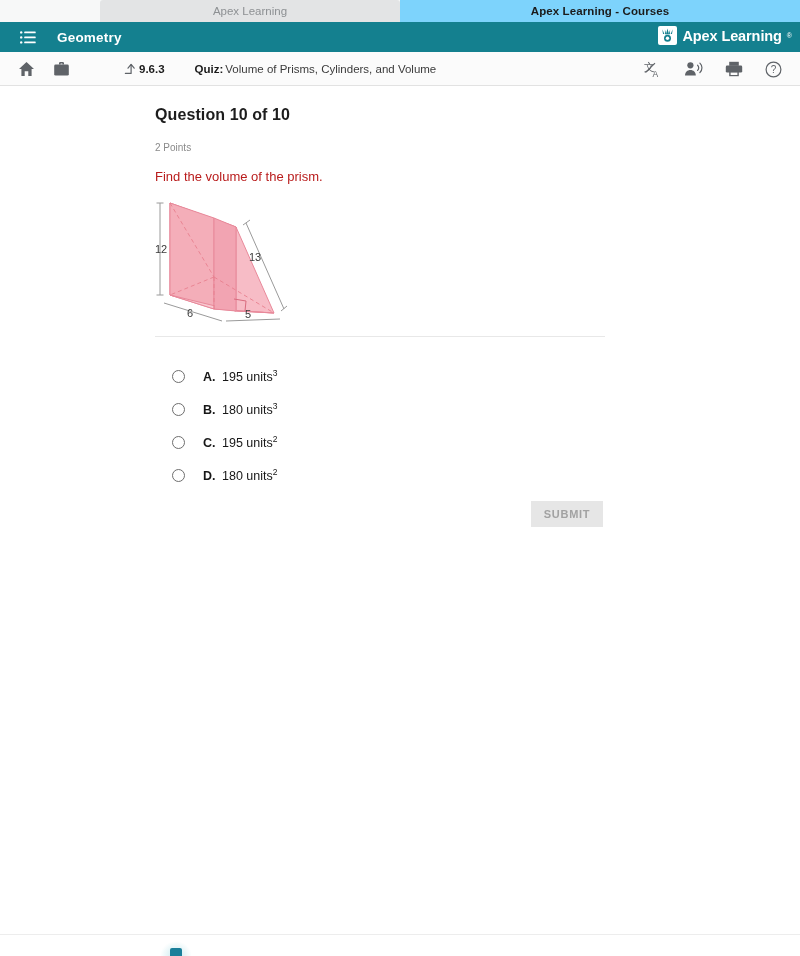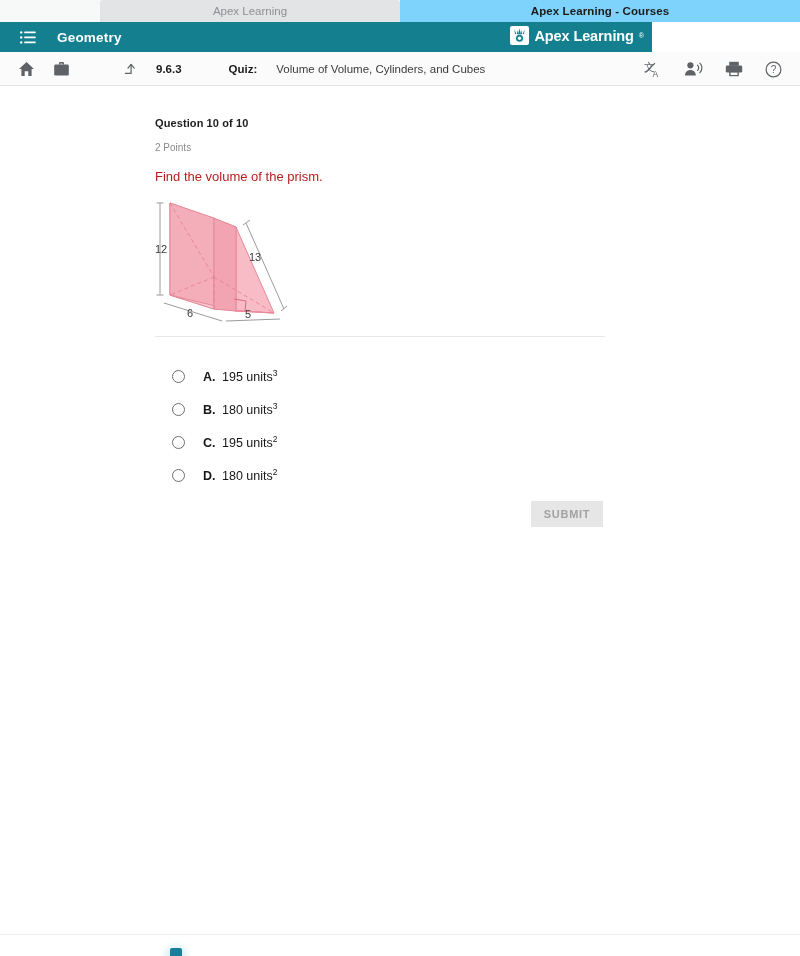--- a/index.html
+++ b/index.html
@@ -36,21 +36,21 @@
     letter-spacing: .1px;
   }
   .tab-close {
     position: absolute; top: 0px; left: 406px; width: 22px; height: 22px;
     display: flex; align-items: center; justify-content: center;
   }
   .tab-close svg { display:block; }
 
   
   .appbar {
-    position: absolute; top: 22px; left: 0; width: 652px; height: 30px;
+    position: absolute; top: 22px; left: 0; width: 800px; height: 30px;
     background: #14808f;
     display: flex; align-items: center;
   }
   .hamburger { margin-left: 20px; width: 16px; height: 16px; display:flex; align-items:center; }
   .hamburger svg { display:block; }
   .course-name {
     margin-left: 21px; color: #ffffff;
     font-size: 13.5px; font-weight: bold; letter-spacing: .2px;
   }
   .brand {
@@ -70,36 +70,36 @@
   .subbar {
     position: absolute; top: 52px; left: 0; width: 800px; height: 34px;
     background: #fbfbfb;
     border-bottom: 1px solid #e2e2e2;
   }
   .subbar-left { position:absolute; left: 18px; top: 0; height:34px; display:flex; align-items:center; gap: 18px; }
   .ic { display:flex; align-items:center; justify-content:center; }
   .ic svg { display:block; }
   .crumb {
     position: absolute; left: 124px; top: 0; height: 34px;
-    display: flex; align-items: center; gap: 19px;
+    display: flex; align-items: center; gap: 2px;
     font-size: 11.5px; color: #2b2b2b; white-space: nowrap;
   }
   .crumb .num { font-weight: bold; color:#1a1a1a; }
   .crumb .kind { font-weight: bold; color:#1a1a1a;padding-left:28px; }
   .crumb .title { color: #3b3b3b; }
   .subbar-right {
     position: absolute; right: 18px; top: 0; height: 34px;
     display: flex; align-items: center; gap: 22px;
   }
 
   
   .content { position: absolute; top: 86px; left: 0; width: 800px; }
   .q-head {
-    position: absolute; left: 155px; top: 31px;
-    font-size: 11px; font-weight: bold; color: #1d1d1d; letter-spacing: .1px;
+    position: absolute; left: 155px; top: 20px;
+    font-size: 16px; font-weight: bold; color: #1d1d1d; letter-spacing: .1px;
   }
   .q-points {
     position: absolute; left: 155px; top: 56px;
     font-size: 10px; color: #8a8a8a;
   }
   .q-prompt {
     position: absolute; left: 155px; top: 83px;
     font-size: 13px; color: #b91c1c;
   }
 
@@ -225,21 +225,21 @@
 
     <div class="crumb">
       <span class="ic">
         <svg width="13" height="14" viewBox="0 0 13 14">
           <path d="M4 6.2 L7.1 2.4 L10.2 6.2" fill="none" stroke="#5f6368" stroke-width="1.2" stroke-linecap="round" stroke-linejoin="round"></path>
           <path d="M7.1 2.6 L7.1 11.4 L1.4 11.4" fill="none" stroke="#5f6368" stroke-width="1.2" stroke-linecap="round" stroke-linejoin="round"></path>
         </svg>
       </span>
       <span class="num">9.6.3</span>
       <span class="kind">Quiz:</span>
-      <span class="title">Volume of Volume, Cylinders, and Cubes</span>
+      <span class="title">Volume of Prisms, Cylinders, and Volume</span>
     </div>
 
     <div class="subbar-right">
       <span class="ic">
         <svg width="18" height="17" viewBox="0 0 18 17">
           <text x="0" y="10" font-family="Liberation Sans, sans-serif" font-size="11" fill="#5f6368">文</text>
           <path d="M1.5 11.5 L11 2.2" stroke="#5f6368" stroke-width="1.1"></path>
           <text x="8.4" y="15.6" font-family="Liberation Sans, sans-serif" font-size="8.5" fill="#5f6368">A</text>
         </svg>
       </span>

